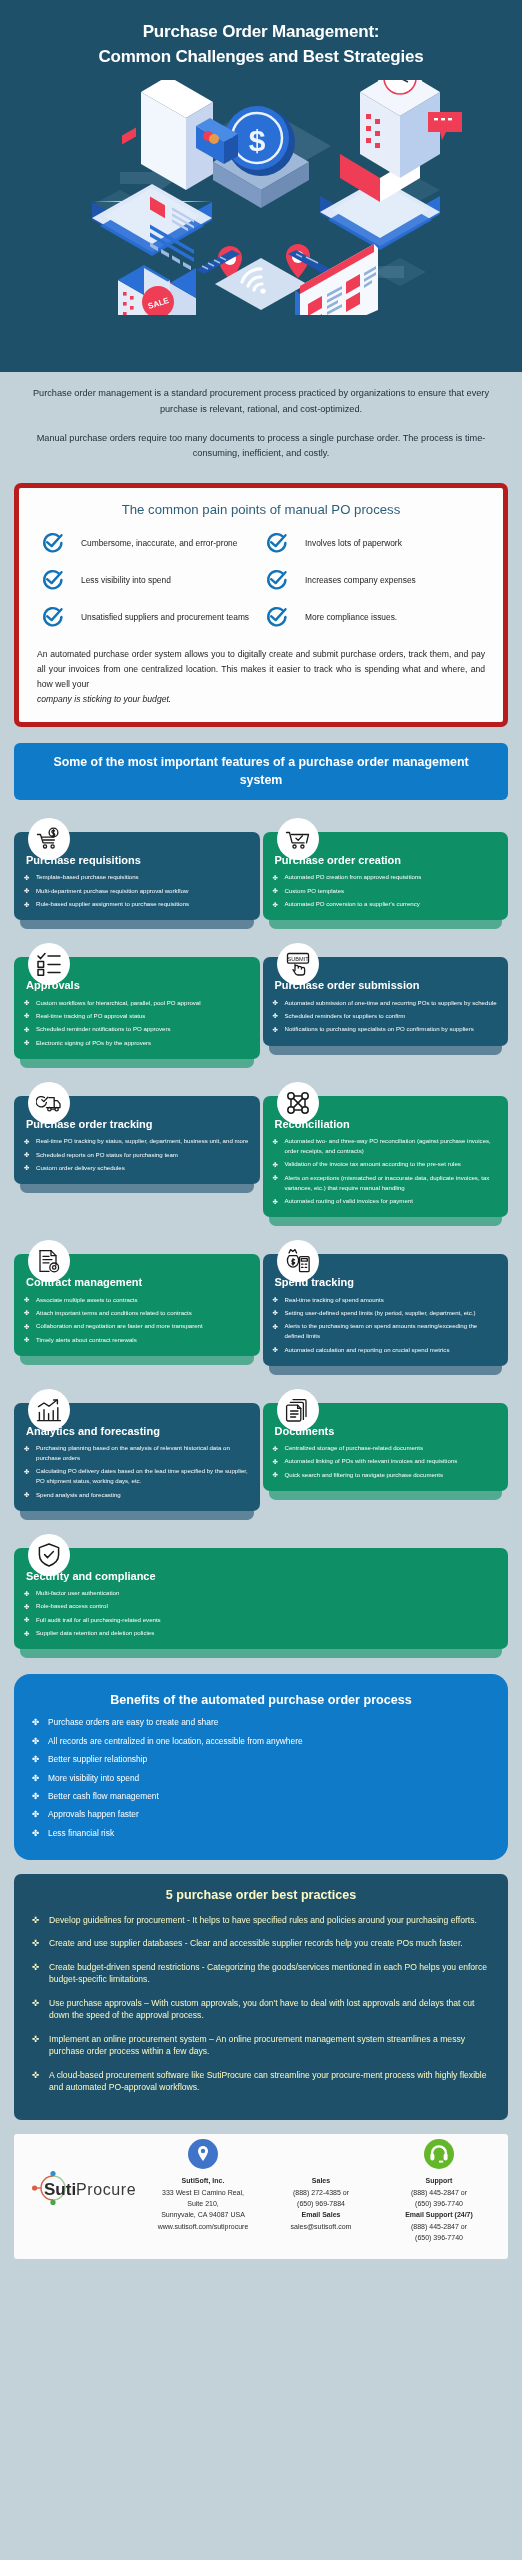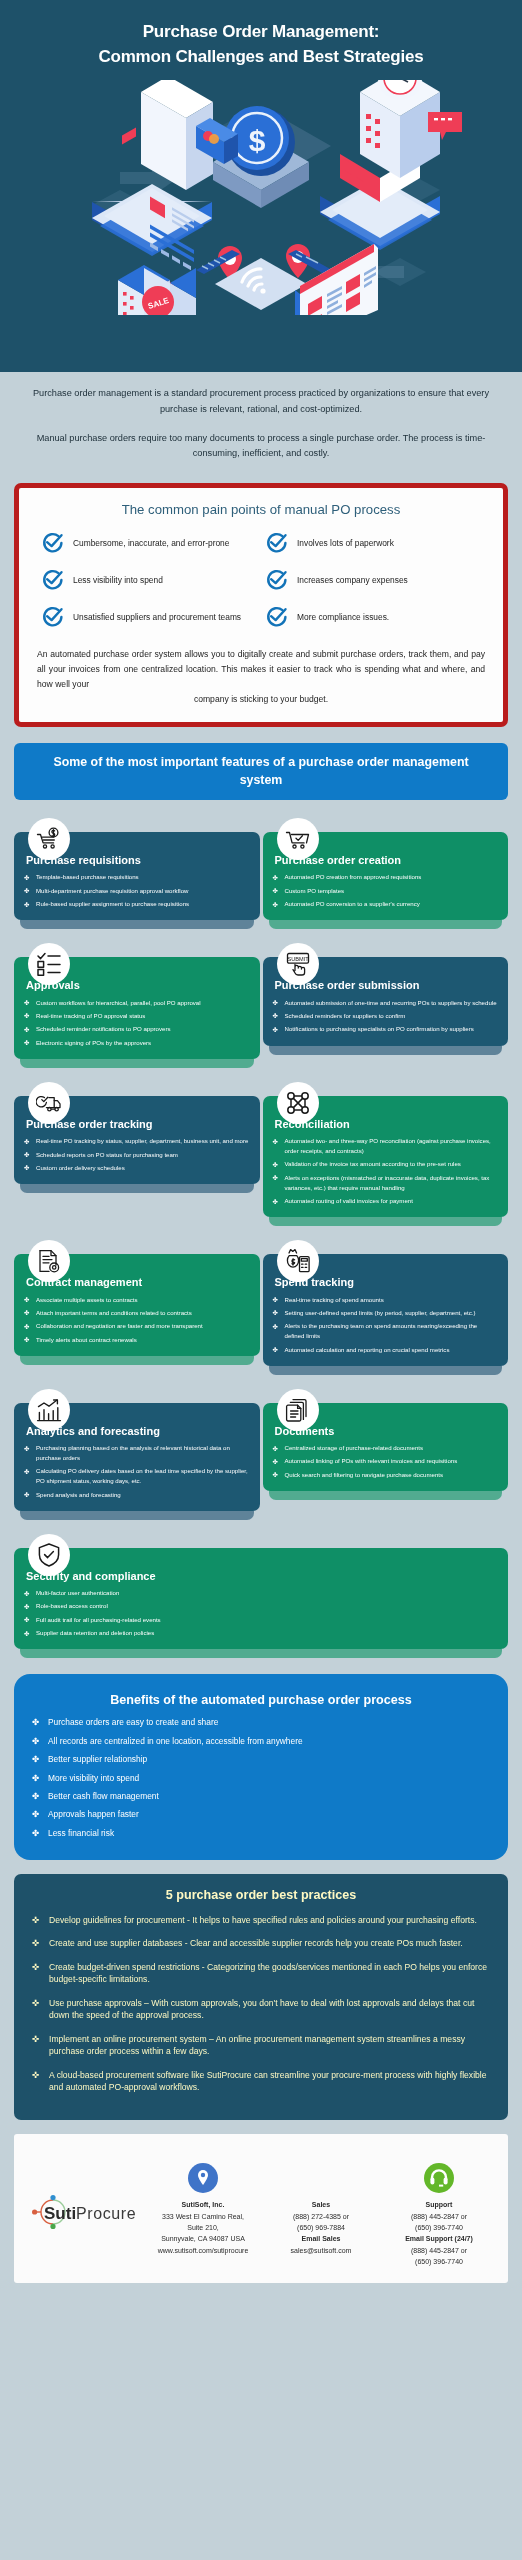--- a/index.html
+++ b/index.html
@@ -59,37 +59,37 @@
     font-size: 13.2px;
     text-align: center;
     margin-bottom: 14px;
   }
   .pain-grid {
     display: grid;
     grid-template-columns: 1fr 1fr;
     gap: 13px 8px;
     padding: 0 6px 6px;
   }
-  .pain-item { display: flex; align-items: center; gap: 8px; }
+  .pain-item { display: flex; align-items: center; gap: 16px; }
   .pain-item .chk { flex: 0 0 auto; width: 24px; height: 24px; }
   .pain-item .chk svg { display: block; }
   .pain-item .txt {
     font-size: 8.4px;
     color: #1d1d1d;
     line-height: 1.55;
   }
   .pain-note {
     margin-top: 12px;
     font-size: 8.6px;
     color: #1d1d1d;
     line-height: 1.72;
     text-align: justify;
     padding: 0 2px;
   }
-  .pain-note .last { display: block; text-align: center; }
+  .pain-note .last { display: block; text-align: left; font-style: italic; }
 
   
   .banner {
     margin: 16px 14px 0;
     background: #0f7ac8;
     border-radius: 6px;
     padding: 11px 22px;
     color: #fff;
     font-size: 12.4px;
     font-weight: bold;
@@ -208,21 +208,21 @@
   .practices li .bullet {
     position: absolute; left: 0; top: 0;
     font-size: 8.6px;
   }
 
   
   .footer {
     margin: 14px 14px 14px;
     background: #fbfbfb;
     border-radius: 3px;
-    padding: 27px 10px 16px;
+    padding: 3px 10px 16px;
     display: flex;
     align-items: flex-start;
   }
   .f-logo {
     flex: 0 0 120px;
     padding-top: 34px;
     display: flex;
     align-items: center;
     justify-content: center;
   }

